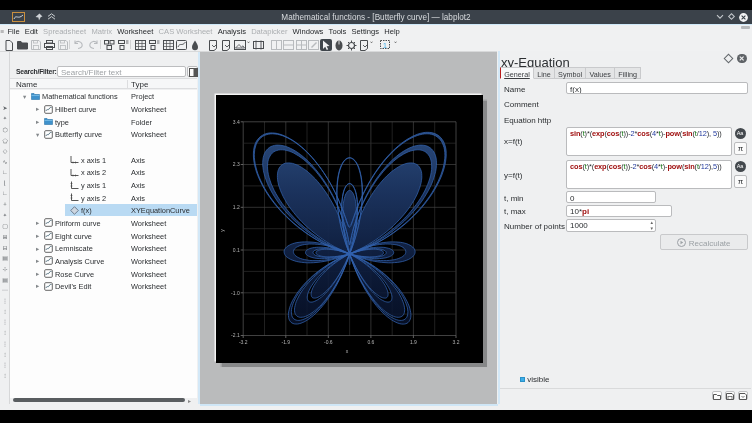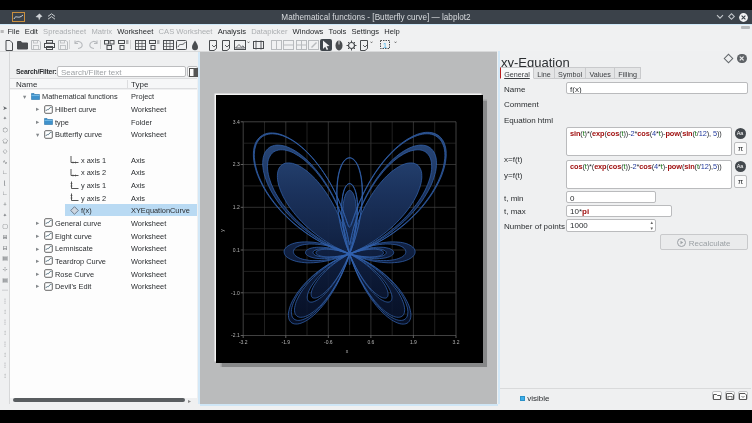--- a/index.html
+++ b/index.html
@@ -59,21 +59,21 @@
 .tab.act { background:#f7f8f9; border-bottom:1px solid #f7f8f9; }
 #rform { position:absolute; left:0; top:27.5px; width:255px; height:326px; }
 .rlabel { position:absolute; left:7px; }
 .rinput { position:absolute; background:#fff; border:1px solid #babbbd; border-radius:2px; padding:1.5px 0 0 3px; white-space:nowrap; overflow:hidden; }
 .fn { color:#a01010; }
 .vr { color:#117711; font-style:normal; }
 .nm { color:#223a9e; font-style:normal; }
 .aabtn { position:absolute; width:11px; height:11px; background:#43484d; border-radius:50%; color:#fff; font-size:5.5px; text-align:center; line-height:11px; }
 .pibtn { position:absolute; width:13px; height:13px; background:#fbfbfb; border:1px solid #babbbd; border-radius:2px; text-align:center; font-size:8px; line-height:12px; }
 #recalc { position:absolute; left:163px; top:155px; width:88px; height:16px; background:#eaebec; border:1px solid #c8c9cb; border-radius:2px; color:#9ba0a4; text-align:center; padding-top:3px; }
-#visible { position:absolute; left:7px; top:315px;padding-left:16px; }
+#visible { position:absolute; left:7px; top:296px;padding-left:16px; }
 #visible .cb { display:inline-block; width:5px; height:5px; background:#3daee9; border:1px solid #2a91c8; vertical-align:-0.5px; }
 #rsep { position:absolute; left:1px; top:309.5px; width:253px; height:1px; background:#d9dadb; }
 .bbtn { position:absolute; top:312.5px; width:10px; height:9px; background:#fbfbfb; border:1px solid #c0c1c3; border-radius:2px; }
 .bbtn svg { display:block; margin:1px auto; }
 
 #botband { left:0; top:404px; width:752px; height:6px; background:#eff0f1; }
 </style></head><body>
 
 <div class="abs" id="title">
   <svg class="abs" style="left:12px;top:1.5px" width="13" height="10">
@@ -394,21 +394,21 @@
         </svg></span>
       <span class="tname" style="left:71px">f(x)</span>
       <span class="ttype">XYEquationCurve</span>
     </div>
     <div class="trow" style="top:164.7px">
       <span class="exp" style="left:26px">▸</span>
       <span class="ticon" style="left:34px"><svg width="9" height="9" viewBox="0 0 9 9">
           <rect x="0.7" y="0.7" width="7.6" height="7.6" rx="1" fill="#fff" stroke="#555" stroke-width="0.9"></rect>
           <path d="M2 6 C3 3, 4 6, 5 4 S7 2.5, 7.5 2.5" stroke="#356" stroke-width="0.8" fill="none"></path>
         </svg></span>
-      <span class="tname" style="left:45px">General curve</span>
+      <span class="tname" style="left:45px">Piriform curve</span>
       <span class="ttype">Worksheet</span>
     </div>
     <div class="trow" style="top:177.4px">
       <span class="exp" style="left:26px">▸</span>
       <span class="ticon" style="left:34px"><svg width="9" height="9" viewBox="0 0 9 9">
           <rect x="0.7" y="0.7" width="7.6" height="7.6" rx="1" fill="#fff" stroke="#555" stroke-width="0.9"></rect>
           <path d="M2 6 C3 3, 4 6, 5 4 S7 2.5, 7.5 2.5" stroke="#356" stroke-width="0.8" fill="none"></path>
         </svg></span>
       <span class="tname" style="left:45px">Eight curve</span>
       <span class="ttype">Worksheet</span>
@@ -421,21 +421,21 @@
         </svg></span>
       <span class="tname" style="left:45px">Lemniscate</span>
       <span class="ttype">Worksheet</span>
     </div>
     <div class="trow" style="top:202.7px">
       <span class="exp" style="left:26px">▸</span>
       <span class="ticon" style="left:34px"><svg width="9" height="9" viewBox="0 0 9 9">
           <rect x="0.7" y="0.7" width="7.6" height="7.6" rx="1" fill="#fff" stroke="#555" stroke-width="0.9"></rect>
           <path d="M2 6 C3 3, 4 6, 5 4 S7 2.5, 7.5 2.5" stroke="#356" stroke-width="0.8" fill="none"></path>
         </svg></span>
-      <span class="tname" style="left:45px">Teardrop Curve</span>
+      <span class="tname" style="left:45px">Analysis Curve</span>
       <span class="ttype">Worksheet</span>
     </div>
     <div class="trow" style="top:215.3px">
       <span class="exp" style="left:26px">▸</span>
       <span class="ticon" style="left:34px"><svg width="9" height="9" viewBox="0 0 9 9">
           <rect x="0.7" y="0.7" width="7.6" height="7.6" rx="1" fill="#fff" stroke="#555" stroke-width="0.9"></rect>
           <path d="M2 6 C3 3, 4 6, 5 4 S7 2.5, 7.5 2.5" stroke="#356" stroke-width="0.8" fill="none"></path>
         </svg></span>
       <span class="tname" style="left:45px">Rose Curve</span>
       <span class="ttype">Worksheet</span>
@@ -522,22 +522,22 @@
 
 <div class="abs" id="rpanel">
   <span id="rphead">xy-Equation</span>
   <div class="pdia" style="left:228px;top:4px"></div>
   <div class="pclose" style="left:240px;top:2.5px">✕</div>
   <div id="tabs"><span class="tab first act">General</span><span class="tab">Line</span><span class="tab">Symbol</span><span class="tab">Values</span><span class="tab">Filling</span></div>
   <div id="rform">
     <span class="rlabel" style="top:6.5px">Name</span>
     <div class="rinput" style="left:69px;top:3.5px;width:182px;height:12px">f(x)</div>
     <span class="rlabel" style="top:21px">Comment</span>
-    <span class="rlabel" style="top:37.5px">Equation html</span>
-    <span class="rlabel" style="top:76px">x=f(t)</span>
+    <span class="rlabel" style="top:37.5px">Equation http</span>
+    <span class="rlabel" style="top:58px">x=f(t)</span>
     <div class="rinput" style="left:69px;top:48px;width:166px;height:29.5px;font-size:7.4px;letter-spacing:-0.12px"><b class="fn">sin</b>(<i class="vr">t</i>)*(<b class="fn">exp</b>(<b class="fn">cos</b>(<i class="vr">t</i>))-<i class="nm">2</i>*<b class="fn">cos</b>(<i class="nm">4</i>*<i class="vr">t</i>)-<b class="fn">pow</b>(<b class="fn">sin</b>(<i class="vr">t</i>/<i class="nm">12</i>), <i class="nm">5</i>))</div>
     <div class="aabtn" style="left:237.5px;top:49.5px">Aa</div>
     <div class="pibtn" style="left:237px;top:63px">π</div>
     <span class="rlabel" style="top:92px">y=f(t)</span>
     <div class="rinput" style="left:69px;top:81px;width:166px;height:29.5px;font-size:7.4px;letter-spacing:-0.12px"><b class="fn">cos</b>(<i class="vr">t</i>)*(<b class="fn">exp</b>(<b class="fn">cos</b>(<i class="vr">t</i>))-<i class="nm">2</i>*<b class="fn">cos</b>(<i class="nm">4</i>*<i class="vr">t</i>)-<b class="fn">pow</b>(<b class="fn">sin</b>(<i class="vr">t</i>/<i class="nm">12</i>),<i class="nm">5</i>))</div>
     <div class="aabtn" style="left:237.5px;top:82.5px">Aa</div>
     <div class="pibtn" style="left:237px;top:96px">π</div>
     <span class="rlabel" style="top:115px">t, min</span>
     <div class="rinput" style="left:69px;top:112.5px;width:90px;height:12px">0</div>
     <span class="rlabel" style="top:128.5px">t, max</span>

